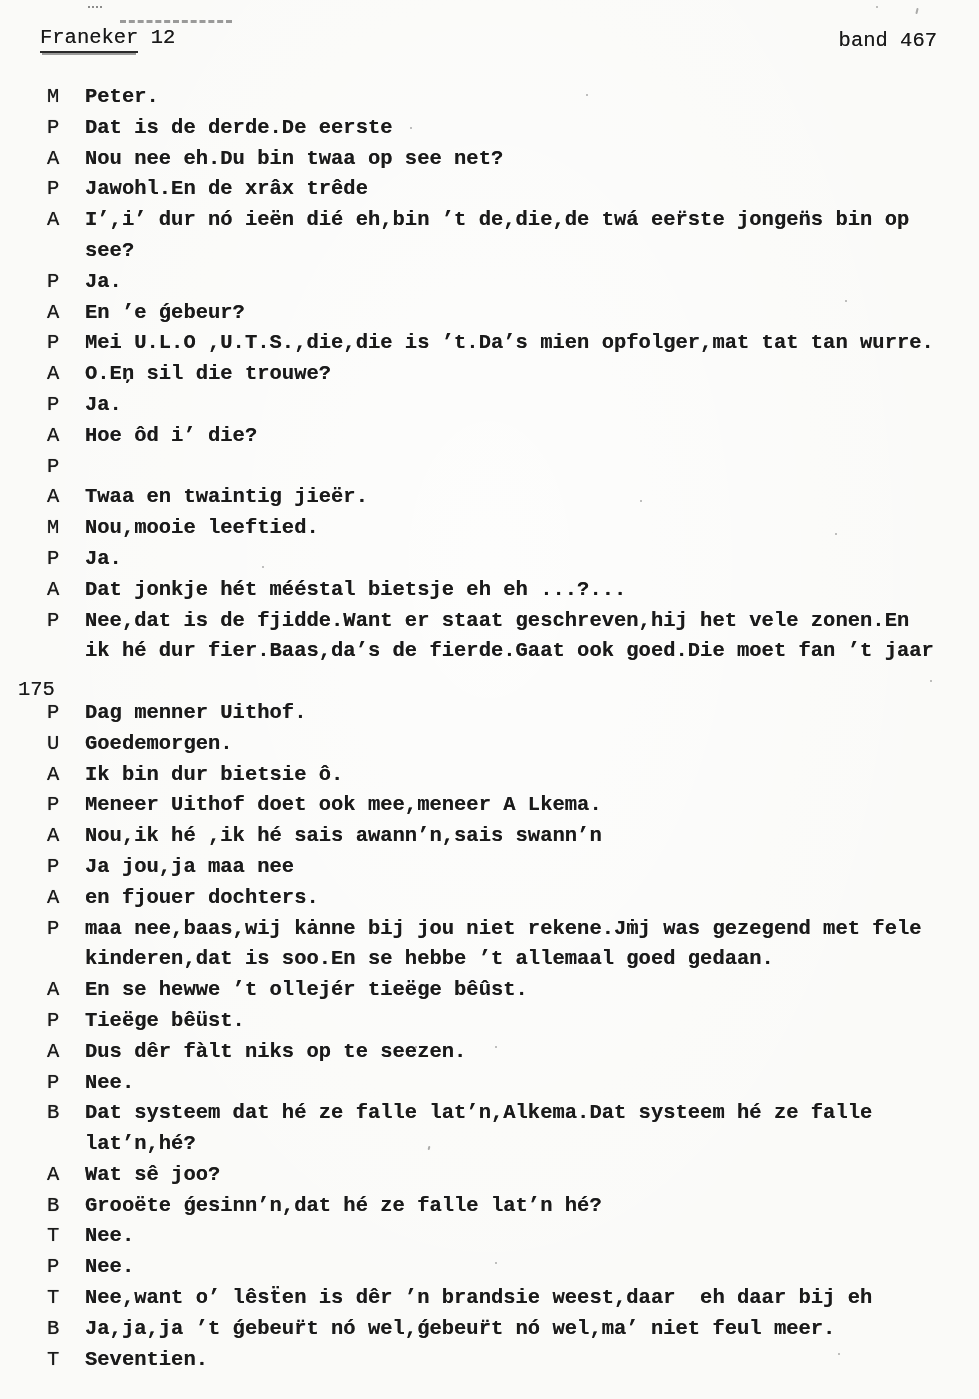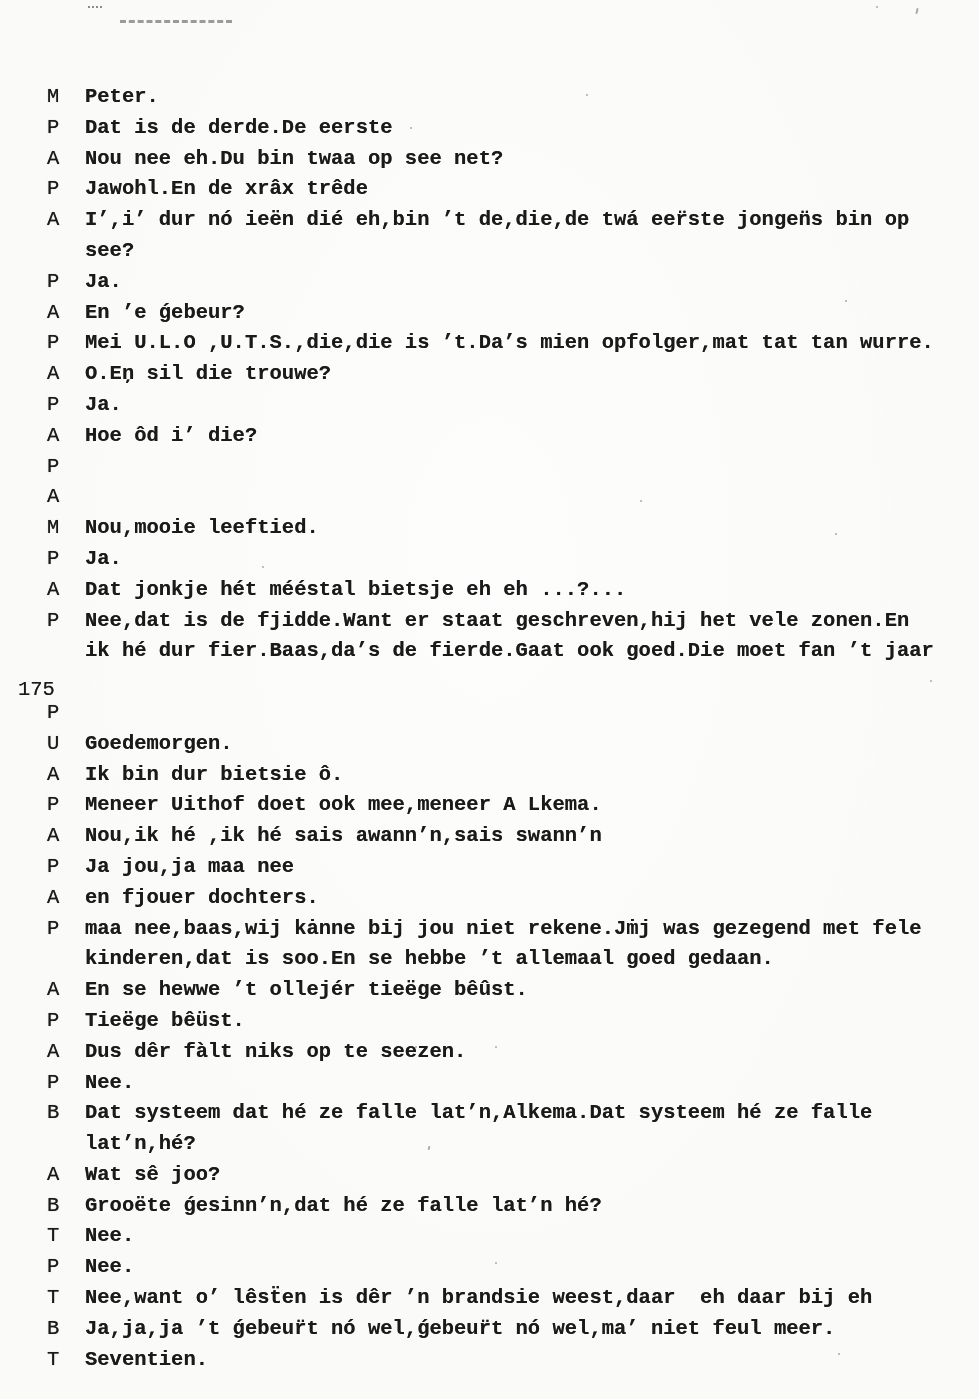--- a/index.html
+++ b/index.html
@@ -131,20 +131,24 @@
   <div class="speck" style="left:835px; top:533px; width:2px; height:2px;"></div>
   <div class="speck" style="left:262px; top:566px; width:2px; height:2px;"></div>
   <div class="speck" style="left:930px; top:680px; width:2px; height:2px;"></div>
   <div class="speck" style="left:415px; top:1046px; width:2px; height:2px;"></div>
   <div class="speck" style="left:495px; top:1046px; width:2px; height:2px;"></div>
 
   <div class="speck tick" style="left:428px; top:1146px; height:4px;"></div>
   <div class="speck" style="left:495px; top:1262px; width:2px; height:2px;"></div>
   <div class="speck" style="left:838px; top:1353px; width:2px; height:2px;"></div>
 
+  <div class="hdr">
+    <span class="title"><span class="uline">Franeker</span><span> 12</span></span>
+    <span class="band">band 467</span>
+  </div>
 
   <div class="transcript" id="transcript">
     <div class="line">
       <span class="lineno"></span>
       <span class="speaker">M</span>
       <span class="text">Peter.</span>
     </div>
 
     <div class="line">
       <span class="lineno"></span>
@@ -213,20 +217,21 @@
     </div>
 
     <div class="line">
       <span class="lineno"></span>
       <span class="speaker">P</span>
     </div>
 
     <div class="line">
       <span class="lineno"></span>
       <span class="speaker">A</span>
+      <span class="text">Twaa en twaintig jieër.</span>
     </div>
 
     <div class="line">
       <span class="lineno"></span>
       <span class="speaker">M</span>
       <span class="text">Nou,mooie leeftied.</span>
     </div>
 
     <div class="line">
       <span class="lineno"></span>
@@ -253,20 +258,21 @@
     </div>
 
     <div class="line">
       <span class="lineno">175</span>
       <span class="speaker"></span>
     </div>
 
     <div class="line">
       <span class="lineno"></span>
       <span class="speaker">P</span>
+      <span class="text">Dag menner Uithof.</span>
     </div>
 
     <div class="line">
       <span class="lineno"></span>
       <span class="speaker">U</span>
       <span class="text">Goedemorgen.</span>
     </div>
 
     <div class="line">
       <span class="lineno"></span>

